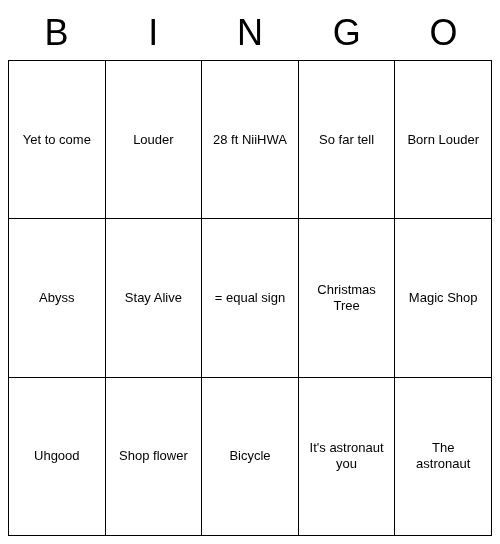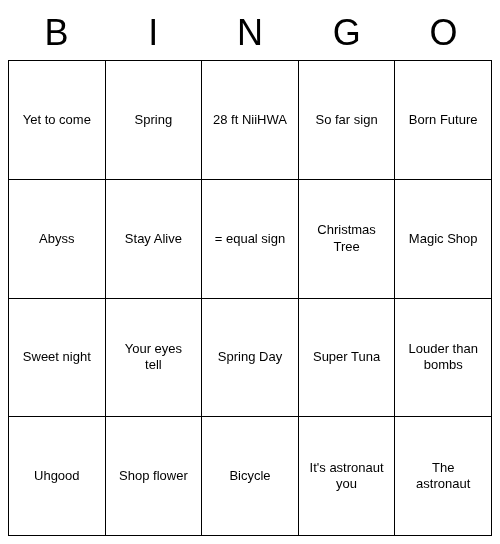--- a/index.html
+++ b/index.html
@@ -75,38 +75,31 @@
   <span class="bingo-letter">I</span>
   <span class="bingo-letter">N</span>
   <span class="bingo-letter">G</span>
   <span class="bingo-letter">O</span>
 </div>
 
 <table class="bingo-grid">
   <tbody id="grid-body">
   <tr>
         <td class="cell-medium">Yet to come</td>
-        <td class="cell-medium">Spring</td>
+        <td class="cell-medium">Louder</td>
         <td class="cell-medium">28 ft NiiHWA</td>
-        <td class="cell-medium">So far sign</td>
-        <td class="cell-medium">Born Future</td>
+        <td class="cell-medium">So far tell</td>
+        <td class="cell-medium">Born Louder</td>
       </tr>
       <tr>
         <td class="cell-medium">Abyss</td>
         <td class="cell-large">Stay Alive</td>
         <td class="cell-medium">= equal sign</td>
         <td class="cell-small">Christmas Tree</td>
         <td class="cell-large">Magic Shop</td>
-      </tr>
-      <tr>
-        <td class="cell-medium">Sweet night</td>
-        <td class="cell-small">Your eyes tell</td>
-        <td class="cell-medium">Spring Day</td>
-        <td class="cell-medium">Super Tuna</td>
-        <td class="cell-small">Louder than bombs</td>
       </tr>
       <tr>
         <td class="cell-medium">Uhgood</td>
         <td class="cell-large">Shop flower</td>
         <td class="cell-small">Bicycle</td>
         <td class="cell-small">It's astronaut you</td>
         <td class="cell-small">The astronaut</td>
       </tr>
     </tbody>
 </table>

